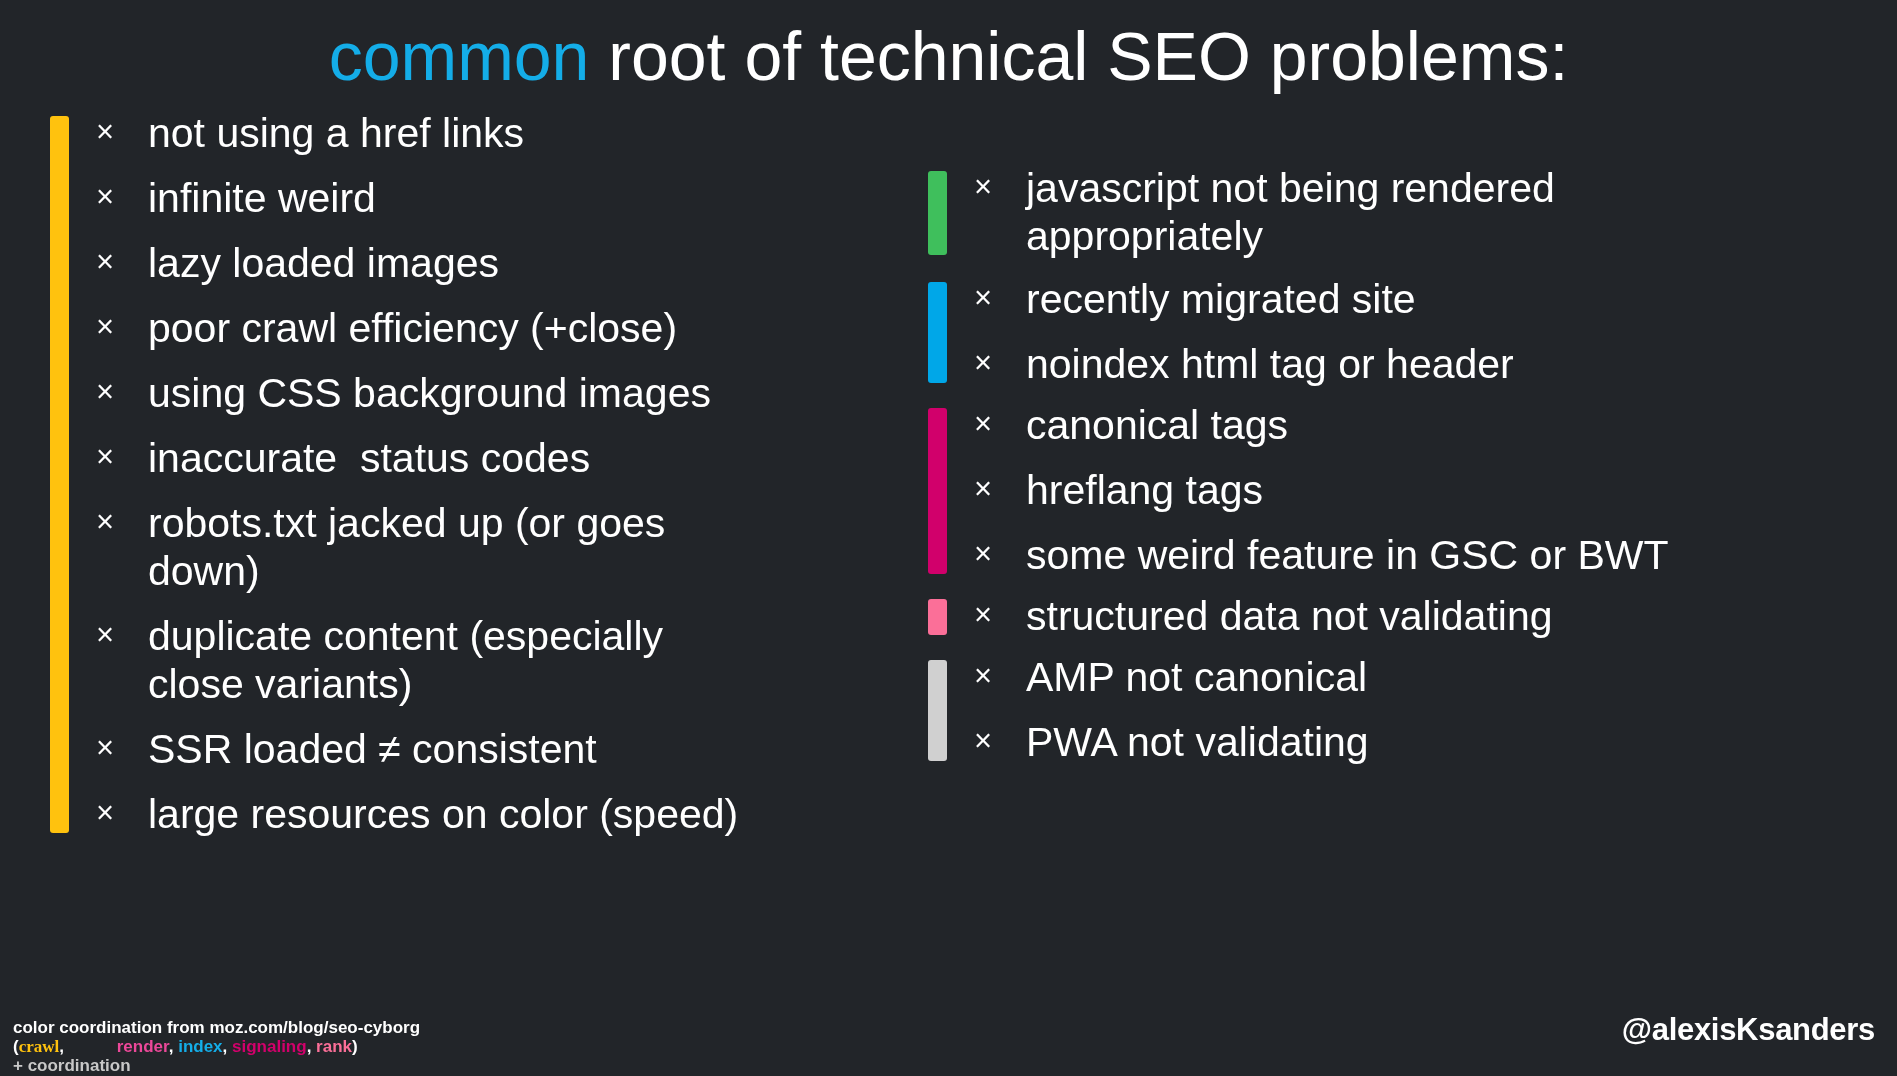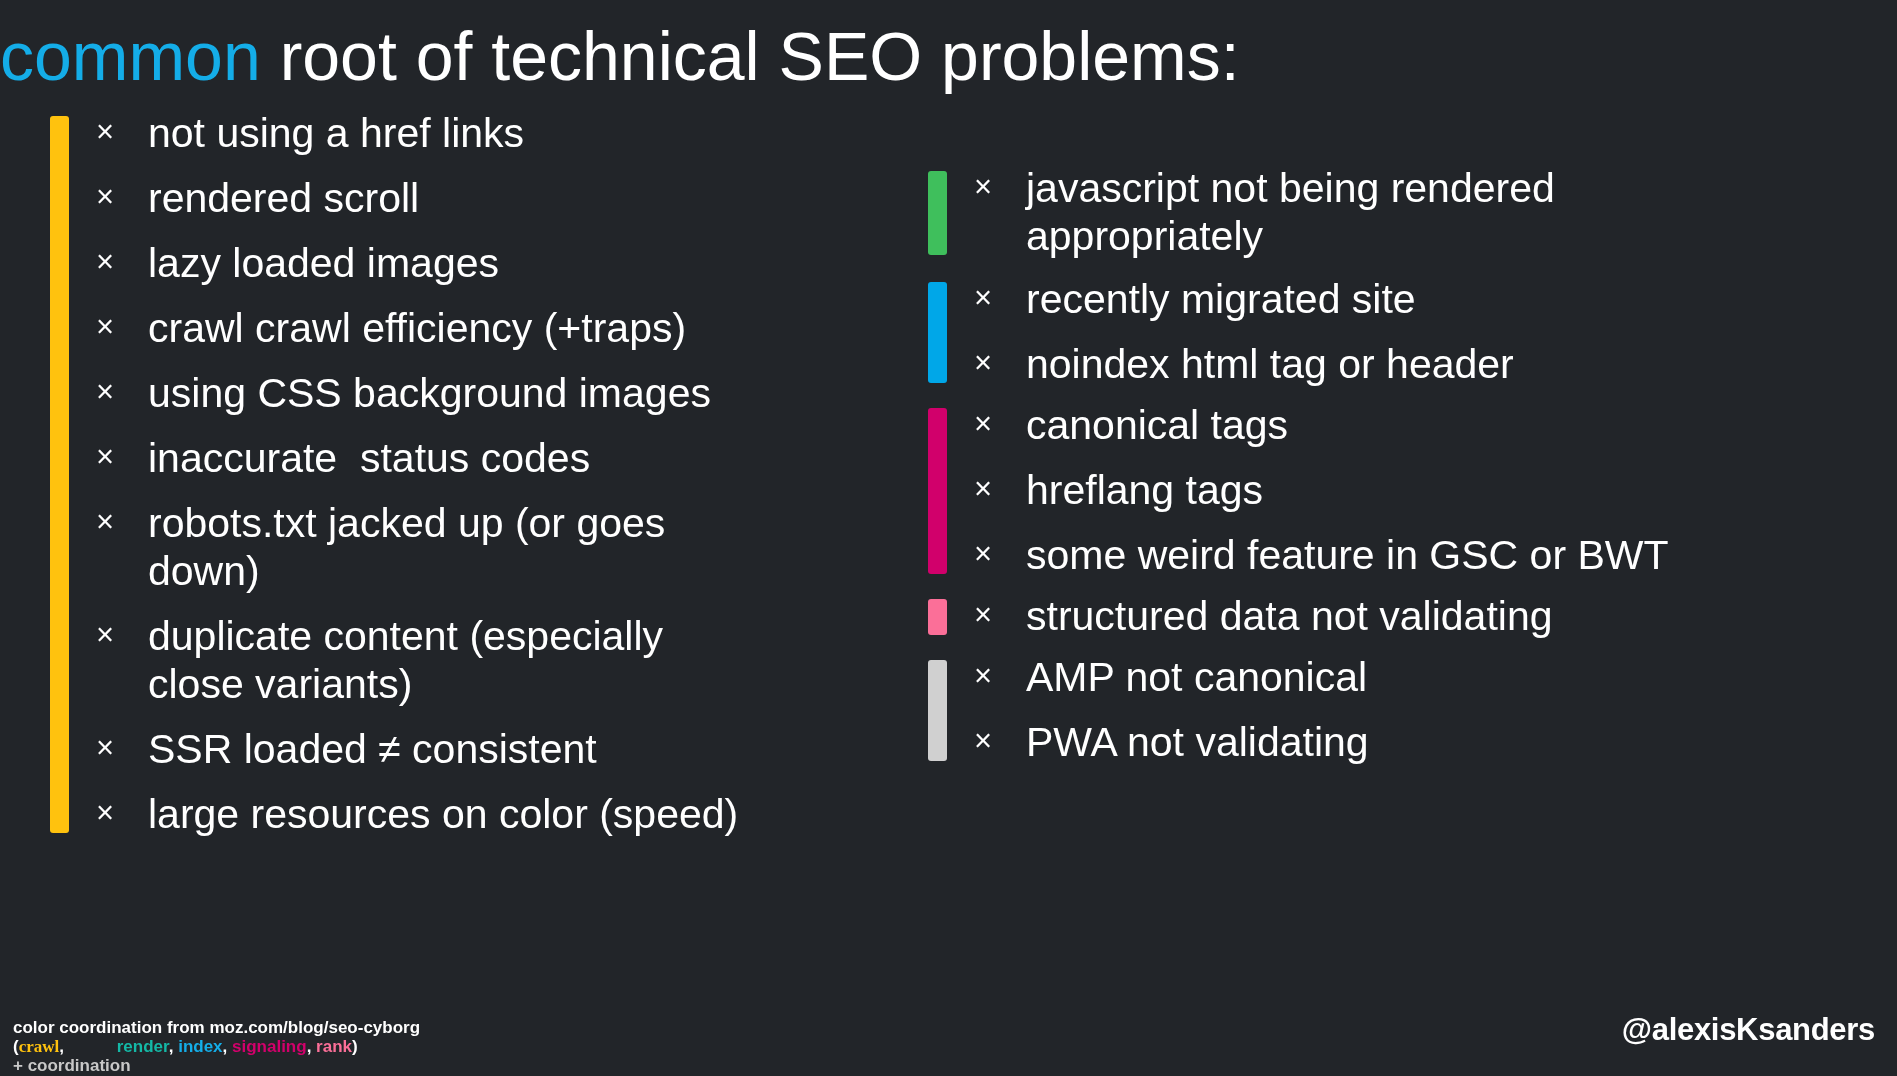--- a/index.html
+++ b/index.html
@@ -14,21 +14,21 @@
     overflow: hidden;
     position: relative;
   }
 
   
   .slide-title {
     position: absolute;
     top: 22px;
     left: 0;
     width: 1897px;
-    text-align: left;
+    text-align: center;
     font-size: 68px;
     line-height: 1.0;
     color: #ffffff;
     font-weight: 400;
     letter-spacing: 0px;
     white-space: nowrap;
   }
   .slide-title .hl {
     color: #14ADE8;
   }
@@ -99,21 +99,21 @@
     position: absolute;
     left: 13px;
     bottom: 1px;
     width: 420px;
     font-size: 17px;
     font-weight: bold;
     line-height: 1.12;
     color: #ffffff;
   }
   .footer-credit .c-crawl     { color: #FFC20E; font-family: Liberation Serif, serif; }
-  .footer-credit .c-render    { color: #14b8a6; padding-left: 48px; }
+  .footer-credit .c-render    { color: #ec4899; padding-left: 48px; }
   .footer-credit .c-index     { color: #14ADE8; }
   .footer-credit .c-signaling { color: #D1006B; }
   .footer-credit .c-rank      { color: #FB6F98; }
   .footer-credit .c-tech      { color: #c8c8c8; }
 
   .handle {
     position: absolute;
     right: 22px;
     bottom: 28px;
     font-size: 31px;
@@ -135,29 +135,29 @@
   <div class="col-left">
     <div class="group">
       <div class="bar" style="background:#FFC20E"></div>
 
       <div class="bullet-row">
         <span class="mark">×</span>
         <span class="txt">not using a href links</span>
       </div>
       <div class="bullet-row">
         <span class="mark">×</span>
-        <span class="txt">rendered scroll</span>
+        <span class="txt">infinite weird</span>
       </div>
       <div class="bullet-row">
         <span class="mark">×</span>
         <span class="txt">lazy loaded images</span>
       </div>
       <div class="bullet-row">
         <span class="mark">×</span>
-        <span class="txt">crawl crawl efficiency (+traps)</span>
+        <span class="txt">poor crawl efficiency (+close)</span>
       </div>
       <div class="bullet-row">
         <span class="mark">×</span>
         <span class="txt">using CSS background images</span>
       </div>
       <div class="bullet-row">
         <span class="mark">×</span>
         <span class="txt">inaccurate  status codes</span>
       </div>
       <div class="bullet-row" style="width:620px">

